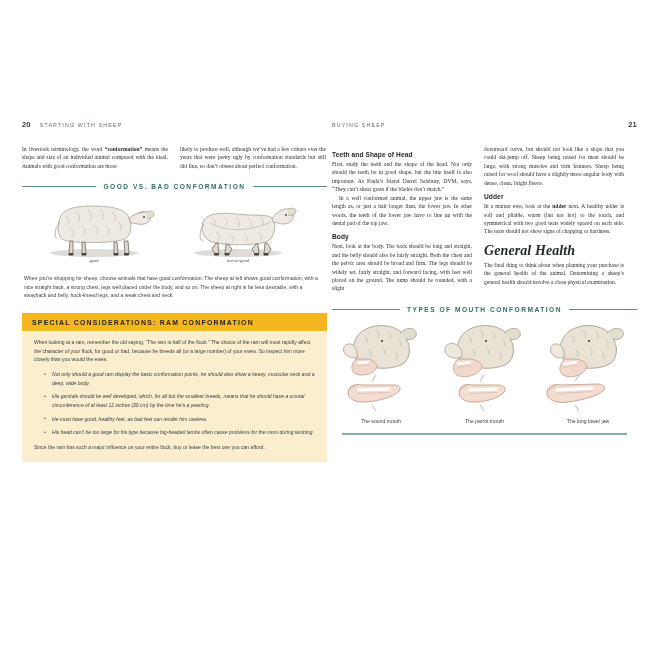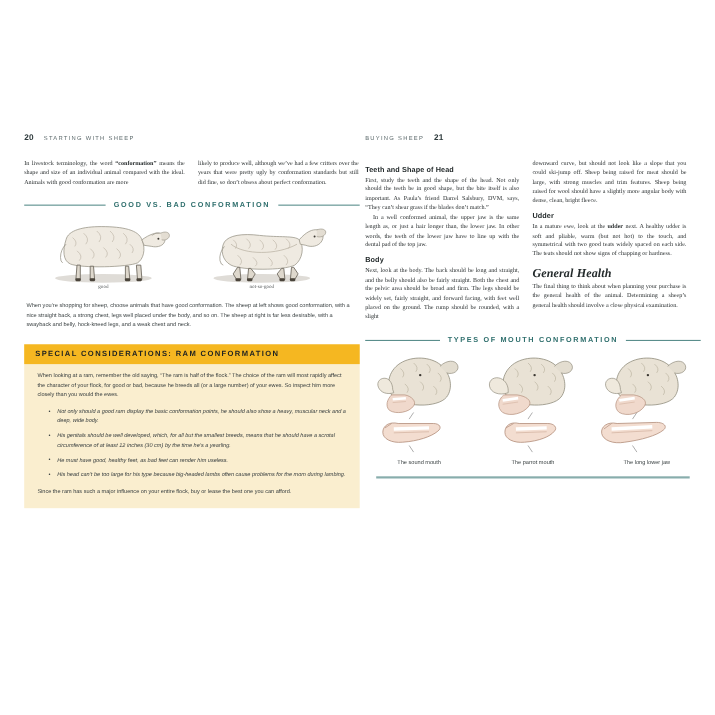--- a/index.html
+++ b/index.html
@@ -25,21 +25,21 @@
   .page-right { left: 332px; }
 
   
   .runhead {
     display: flex;
     align-items: baseline;
     gap: 9px;
     height: 12px;
     margin-bottom: 13px;
   }
-  .runhead.right { justify-content: flex-start; }
+  .runhead.right { justify-content: space-between; }
   .folio {
     font-size: 7.5px;
     font-weight: bold;
     color: #2f3b3d;
     letter-spacing: .2px;
   }
   .runtitle {
     font-size: 5.3px;
     letter-spacing: 1.15px;
     color: #5d6a6c;
@@ -335,21 +335,21 @@
         <h3 class="sub">Teeth and Shape of Head</h3>
         <p class="body">First, study the teeth and the shape of the head. Not only should the teeth be in good shape, but the bite itself is also important. As Paula’s friend Darrel Salsbury, DVM, says, “They can’t shear grass if the blades don’t match.”</p>
         <p class="body">In a well conformed animal, the upper jaw is the same length as, or just a hair longer than, the lower jaw. In other words, the teeth of the lower jaw have to line up with the dental pad of the top jaw.</p>
         <h3 class="sub">Body</h3>
         <p class="body">Next, look at the body. The back should be long and straight, and the belly should also be fairly straight. Both the chest and the pelvic area should be broad and firm. The legs should be widely set, fairly straight, and forward facing, with feet well placed on the ground. The rump should be rounded, with a slight</p>
       </div>
       <div class="col-narrow">
         <p class="body">downward curve, but should not look like a slope that you could ski-jump off. Sheep being raised for meat should be large, with strong muscles and trim features. Sheep being raised for wool should have a slightly more angular body with dense, clean, bright fleece.</p>
         <h3 class="sub">Udder</h3>
         <p class="body">In a mature ewe, look at the <b>udder</b> next. A healthy udder is soft and pliable, warm (but not hot) to the touch, and symmetrical with two good teats widely spaced on each side. The teats should not show signs of chapping or hardness.</p>
-        <h3 class="sub" style="font-family:'Liberation Serif',serif;font-style:italic;font-size:11px;margin-top:7px;">General Health</h3>
+        <h3 class="sub" style="font-family:'Liberation Serif',serif;font-style:italic;font-size:14px;margin-top:7px;">General Health</h3>
         <p class="body">The final thing to think about when planning your purchase is the general health of the animal. Determining a sheep’s general health should involve a close physical examination.</p>
       </div>
     </div>
 
     <div class="mouthpanel">
       <div class="rulehead">
         <span class="line"></span>
         <span class="txt">TYPES OF MOUTH CONFORMATION</span>
         <span class="line"></span>
       </div>

